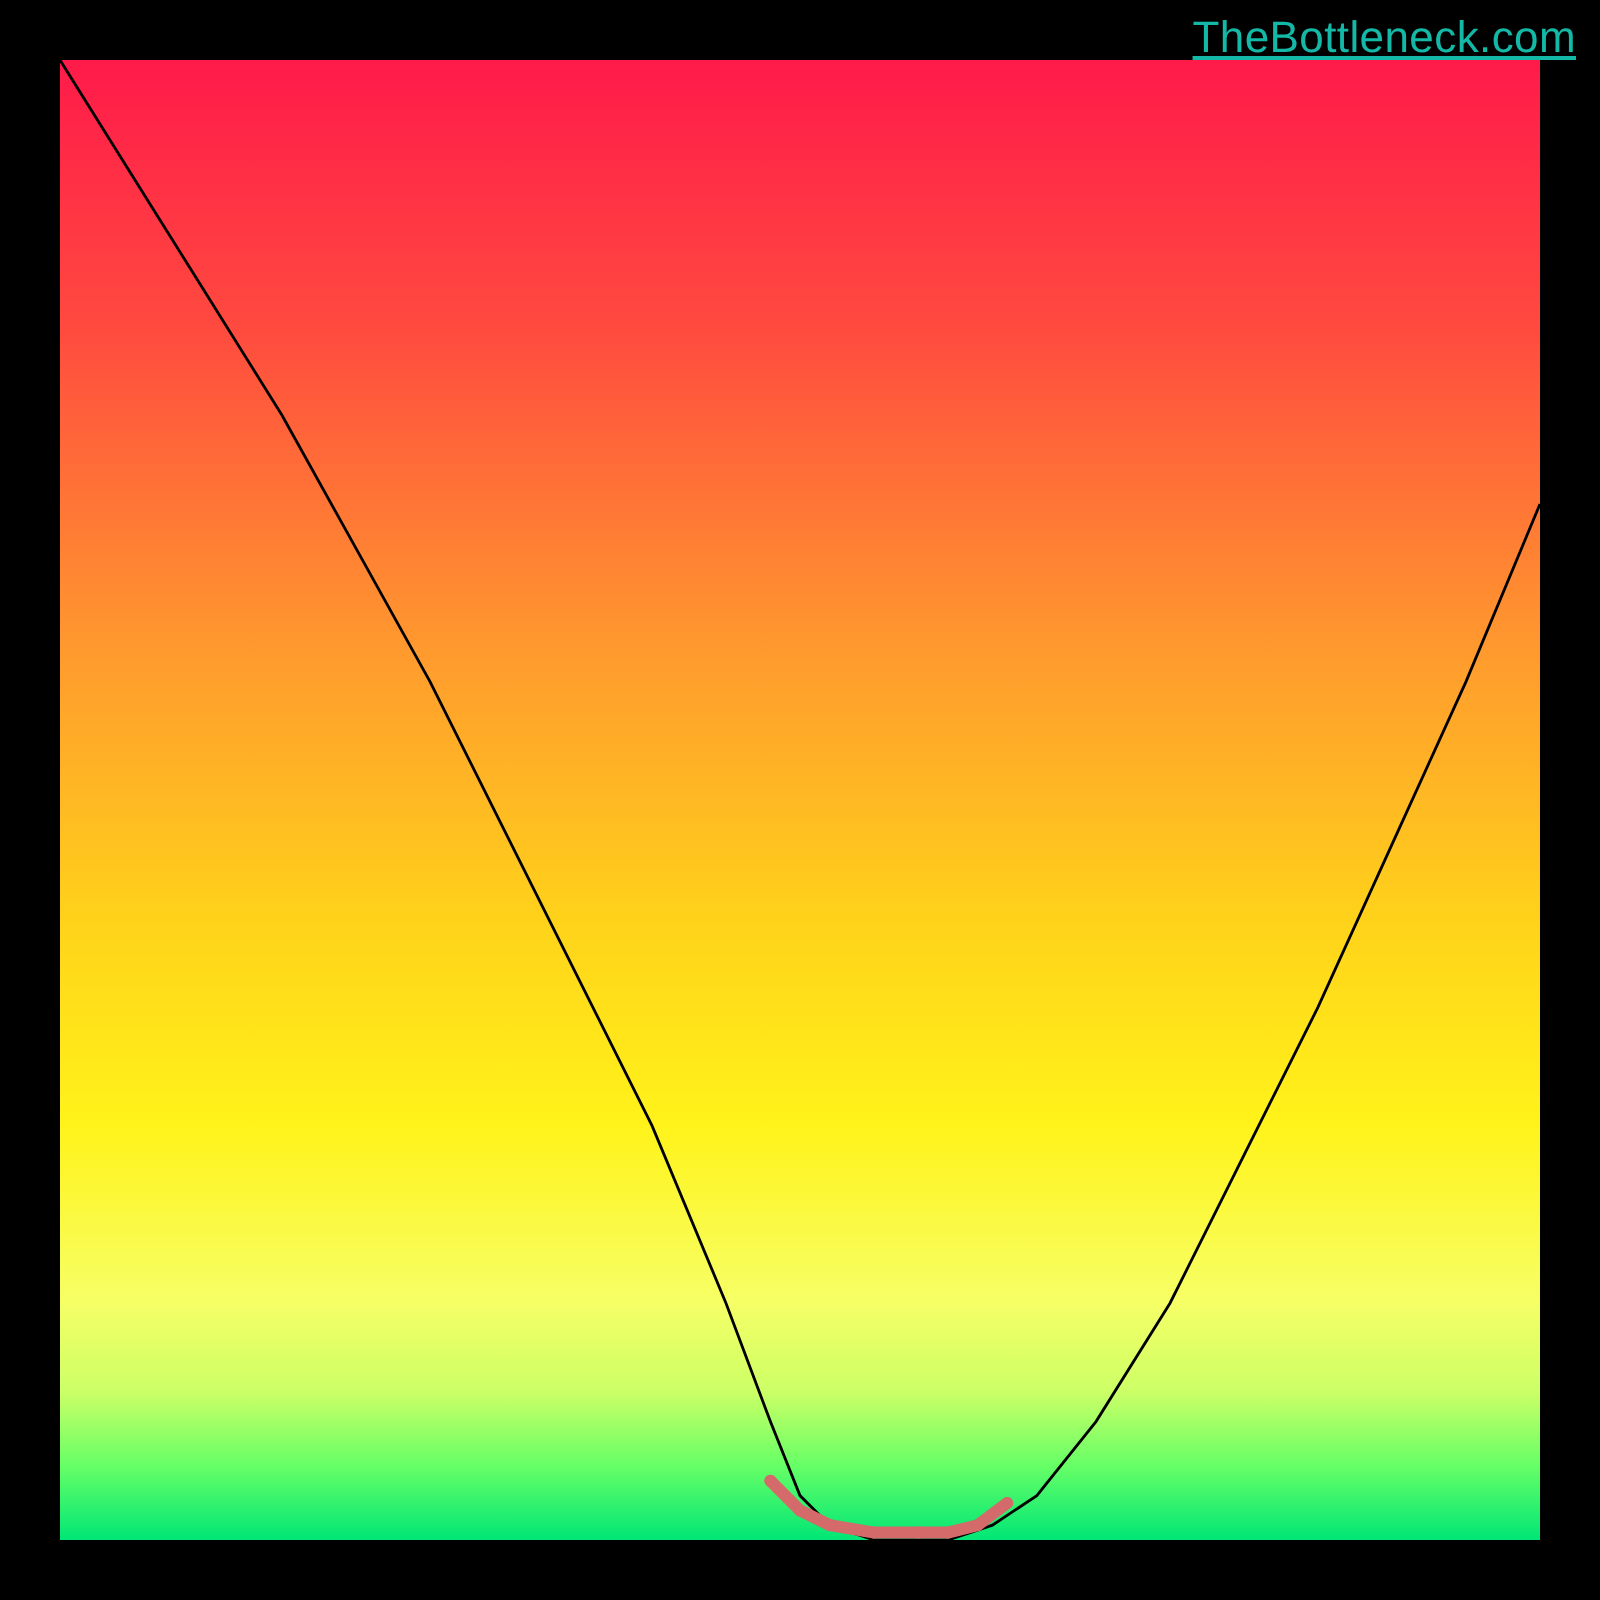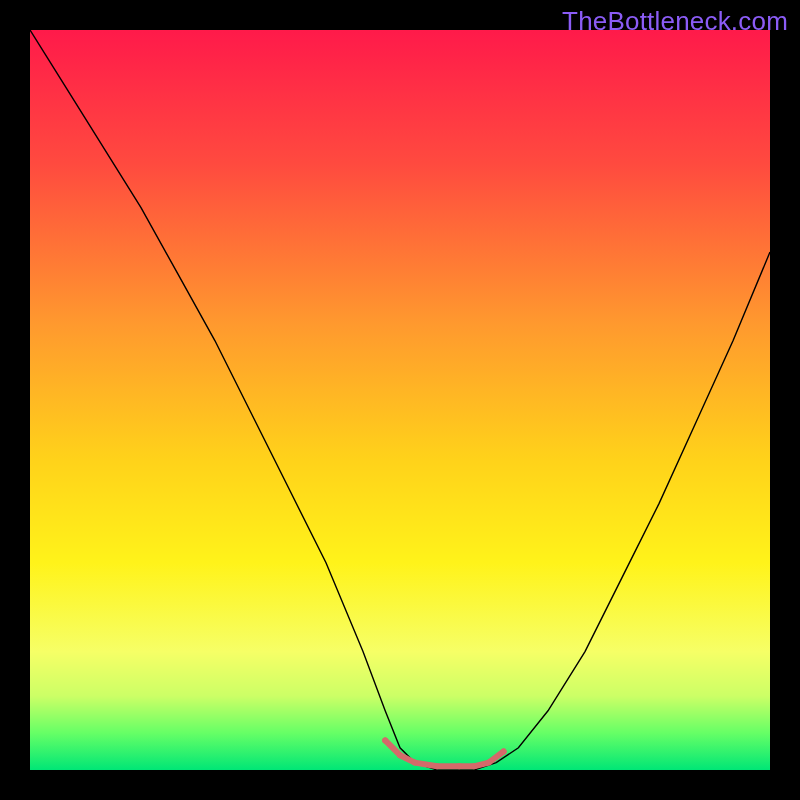--- a/index.html
+++ b/index.html
@@ -8,25 +8,26 @@
     height: 800px;
     background: #000;
     position: relative;
     font-family: Arial, sans-serif;
     overflow: hidden;
   }
   .watermark {
     position: absolute;
     top: 6px;
     right: 12px;
-    color: #8b5cf6;
-    font-size: 26px;
+    color: #14b8a6;
+    font-size: 22px;
     font-weight: 500;
     z-index: 10;
     letter-spacing: 0.2px;
+    text-decoration: underline;
   }
   .frame {
     position: absolute;
     left: 30px;
     top: 30px;
     width: 740px;
     height: 740px;
     background: #000;
   }
   .plot {

